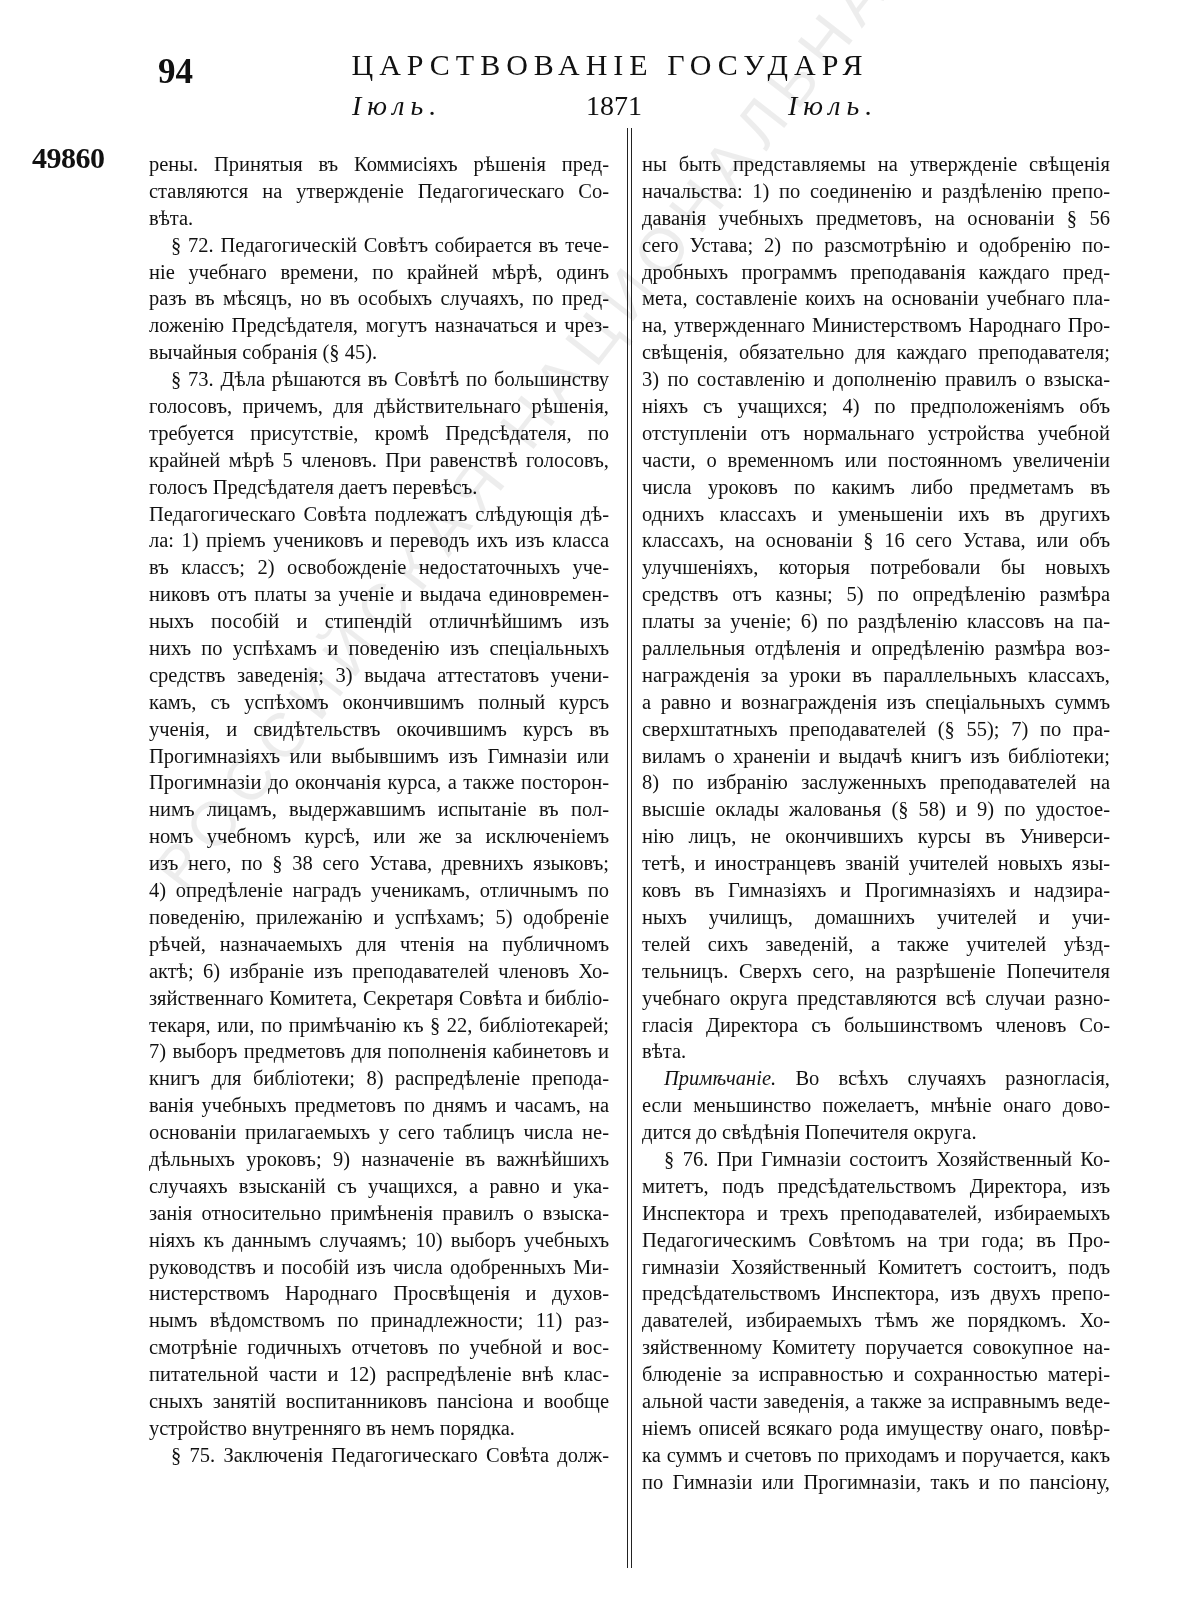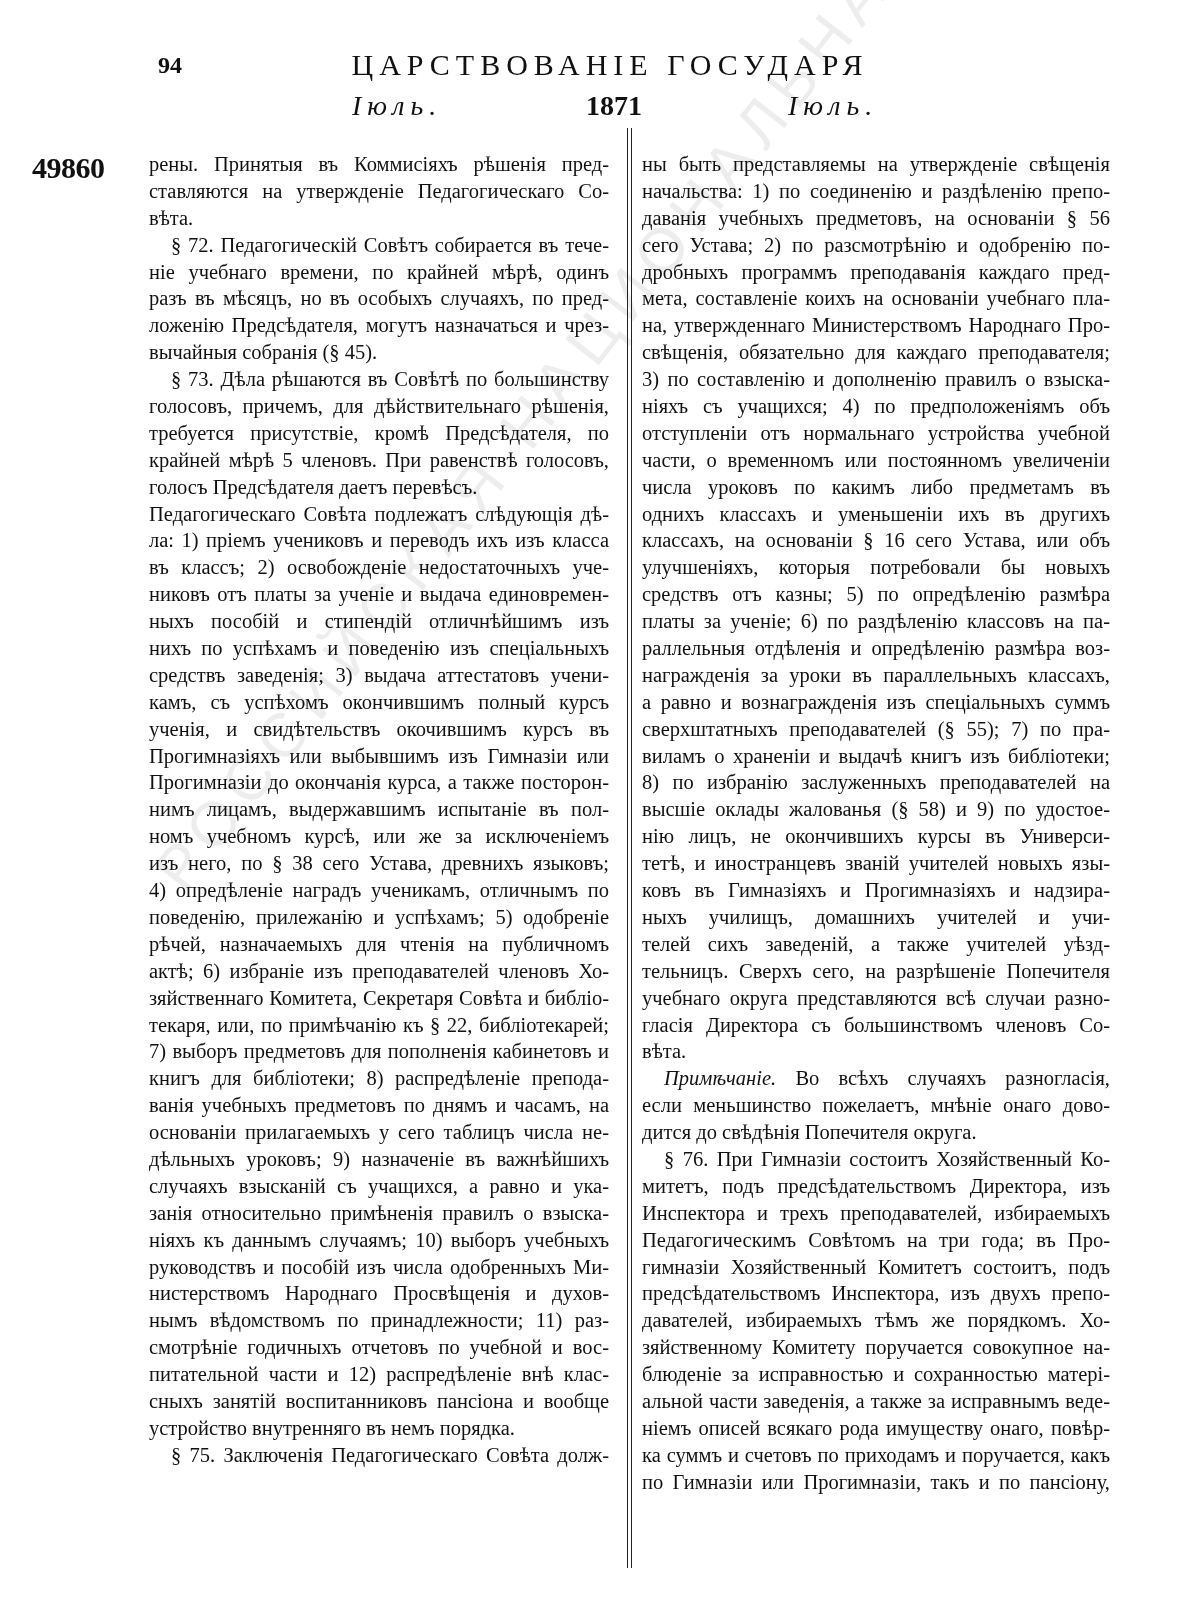--- a/index.html
+++ b/index.html
@@ -2,34 +2,34 @@
 <html><head>
   <meta charset="utf-8">
   <style>
     html, body { margin: 0; padding: 0; background: #ffffff; }
     body {
       width: 1200px; height: 1608px; position: relative; overflow: hidden;
       font-family: "DejaVu Serif", "Liberation Serif", serif; color: #111111;
     }
     .page-number {
       position: absolute; left: 158px; top: 52px;
-      font-size: 24px; font-weight: bold; letter-spacing: 0px;
+      font-size: 35px; font-weight: bold; letter-spacing: 0px;
       font-family: "Liberation Serif", serif;
     }
     .running-title {
       position: absolute; left: 0; right: 0; top: 48px; text-align: center;
       font-size: 30px; letter-spacing: 6px; font-family: "Liberation Serif", serif;
       padding-left: 20px;
     }
     .subhead { position: absolute; top: 90px; font-size: 28px; font-family: "Liberation Serif", serif; }
     .month-left { left: 352px; font-style: italic; letter-spacing: 6px; }
-    .year { left: 586px; font-weight: bold; }
+    .year { left: 586px; font-weight: normal; }
     .month-right { left: 788px; font-style: italic; letter-spacing: 6px; }
     .law-number {
-      position: absolute; left: 32px; top: 151px; font-size: 30px; font-weight: bold;
+      position: absolute; left: 32px; top: 141px; font-size: 30px; font-weight: bold;
       font-family: "Liberation Serif", serif; letter-spacing: -0.5px;
     }
     .col {
       position: absolute; top: 151px;
       font-size: 20.5px; line-height: 26.9px;
       font-family: "Liberation Serif", serif;
     }
     .col-left { left: 149px; width: 460px; }
     .col-right { left: 642px; width: 468px; }
     .line {

